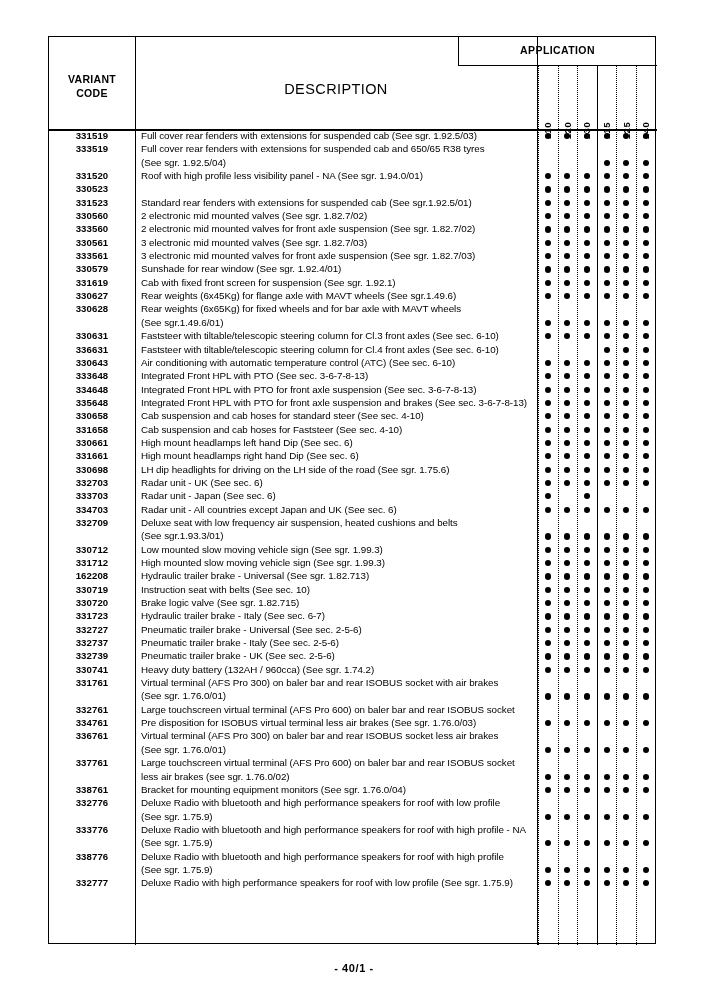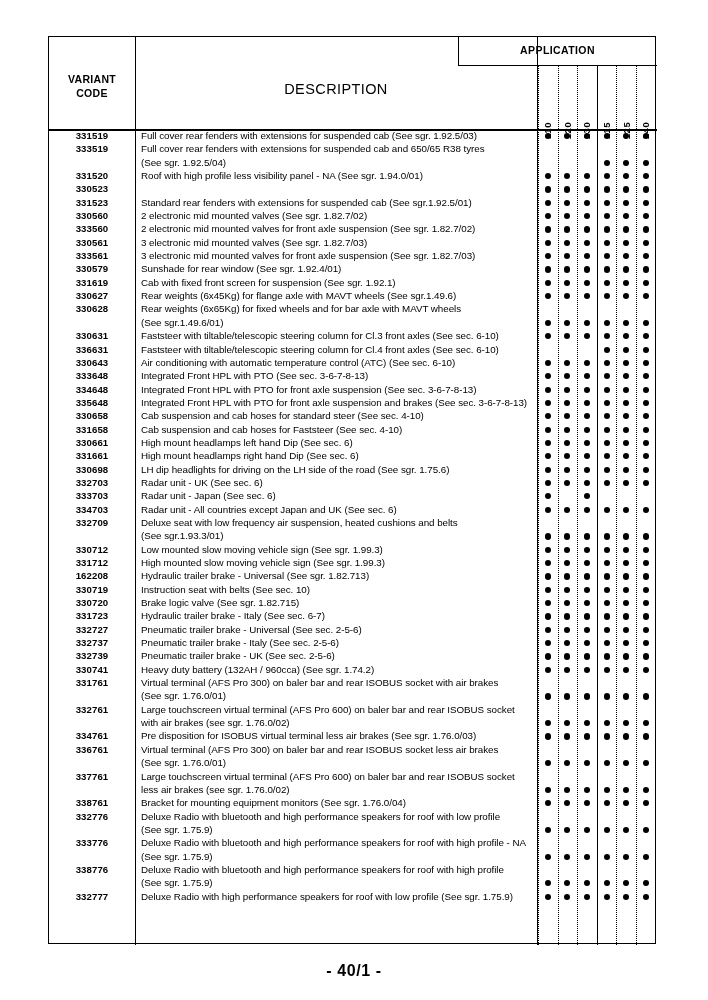--- a/index.html
+++ b/index.html
@@ -207,21 +207,21 @@
     background: #000;
   }
 
   
   #footer {
     position: absolute;
     left: 0;
     top: 962px;
     width: 708px;
     text-align: center;
-    font-size: 16px;
+    font-size: 11px;
     font-weight: bold;
     letter-spacing: 0.6px;
   }
 </style>
 </head>
 <body>
 
 <div id="page">
 
   <div id="table-frame">
@@ -755,32 +755,20 @@
             <div class="mark" style="left: 85.1px;"></div>
             <div class="mark" style="left: 104.7px;"></div>
           </div>
         </div>
         <div class="row">
           <div class="code">332761</div>
           <div class="desc">Large touchscreen virtual terminal (AFS Pro 600) on baler bar and rear ISOBUS socket</div>
           <div class="marks"></div>
         </div>
         <div class="row">
-          <div class="code"></div>
-          <div class="desc">with air brakes (see sgr. 1.76.0/02)</div>
-          <div class="marks">
-            <div class="mark" style="left: 6.7px;"></div>
-            <div class="mark" style="left: 26.3px;"></div>
-            <div class="mark" style="left: 45.9px;"></div>
-            <div class="mark" style="left: 65.5px;"></div>
-            <div class="mark" style="left: 85.1px;"></div>
-            <div class="mark" style="left: 104.7px;"></div>
-          </div>
-        </div>
-        <div class="row">
           <div class="code">334761</div>
           <div class="desc">Pre disposition for ISOBUS virtual terminal less air brakes (See sgr. 1.76.0/03)</div>
           <div class="marks">
             <div class="mark" style="left: 6.7px;"></div>
             <div class="mark" style="left: 26.3px;"></div>
             <div class="mark" style="left: 45.9px;"></div>
             <div class="mark" style="left: 65.5px;"></div>
             <div class="mark" style="left: 85.1px;"></div>
             <div class="mark" style="left: 104.7px;"></div>
           </div>

